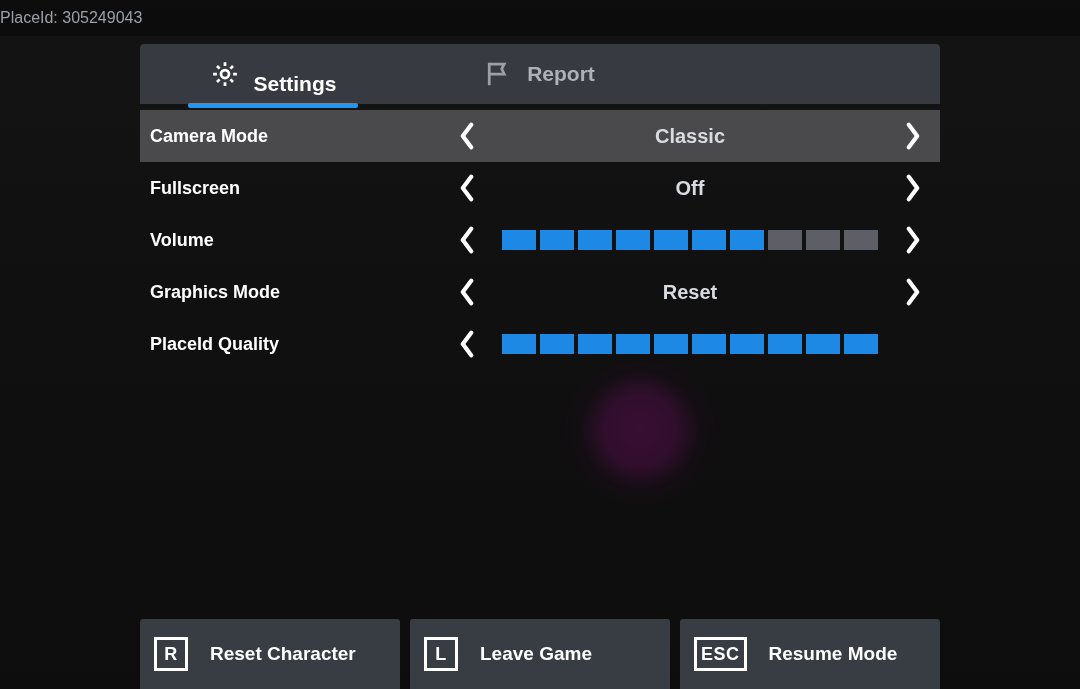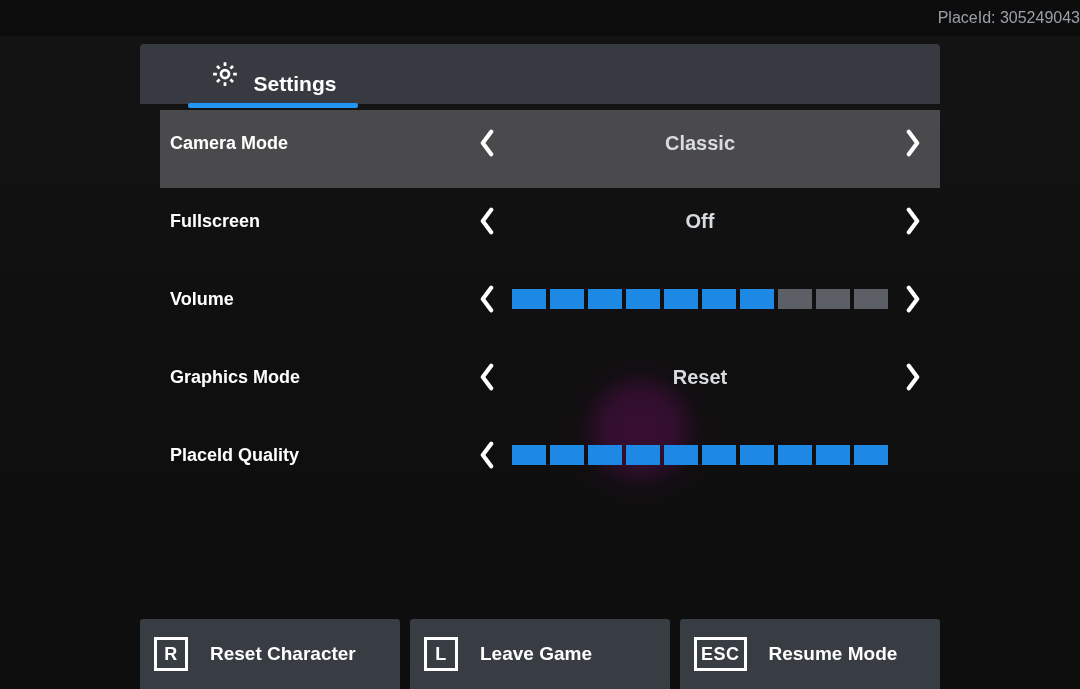--- a/index.html
+++ b/index.html
@@ -24,21 +24,21 @@
     inset: 0;
     background: rgba(0,0,0,0.55);
   }
   .topbar {
     position: absolute;
     top: 0; left: 0; right: 0;
     height: 36px;
     background: rgba(0,0,0,0.35);
     display: flex;
     align-items: center;
-    justify-content: flex-end;
+    justify-content: flex-start;
     color: #9aa0a6;
     font-size: 16px;
   }
   .panel {
     position: absolute;
     top: 44px;
     left: 140px;
     width: 800px;
   }
   .tabs {
@@ -81,23 +81,22 @@
     border-radius: 2px;
   }
   .tab.active::after { content: none; }
   .icon svg { display: block; }
   .rows {
     margin-top: 6px;
   }
   .row {
     display: flex;
     align-items: center;
-    height: 66px;
-    padding: 0 10px 12px 10px;
-    margin-left: 20px;
+    height: 52px;
+    padding: 0 10px 0 10px;
   }
   .row.highlight {
     background: rgba(120,120,125,0.55);
   }
   .row-label {
     width: 300px;
     font-size: 18px;
     font-weight: 700;
     color: #ffffff;
     padding-left: 0px;
@@ -190,20 +189,29 @@
     <div class="tab active" style="flex:0 0 266px;">
       <span class="icon">
         <svg width="30" height="30" viewBox="0 0 24 24" fill="none" stroke="#ffffff" stroke-width="2.2">
           <circle cx="12" cy="12" r="3.2"></circle>
           <path d="M12 2.5v3M12 18.5v3M21.5 12h-3M5.5 12h-3M18.4 5.6l-2.1 2.1M7.7 16.3l-2.1 2.1M18.4 18.4l-2.1-2.1M7.7 7.7L5.6 5.6"></path>
         </svg>
       </span>
       <span class="label">Settings</span>
       <span class="tab-underline"></span>
     </div>
+    <div class="tab" style="flex:0 0 266px;">
+      <span class="icon">
+        <svg width="30" height="30" viewBox="0 0 24 24" fill="none" stroke="#9aa0a6" stroke-width="2.2">
+          <path d="M5 3v18"></path>
+          <path d="M5 4h12l-2 4 2 4H5"></path>
+        </svg>
+      </span>
+      <span class="inactive-label">Report</span>
+    </div>
   </div>
 
   <div class="rows">
 
     <div class="row highlight">
       <div class="row-label">Camera Mode</div>
       <div class="arrow-btn">
         <svg viewBox="0 0 12 20" fill="none" stroke="#fff" stroke-width="3" stroke-linecap="round" stroke-linejoin="round">
             <path d="M9 2 3 10l6 8"></path>
           </svg>

